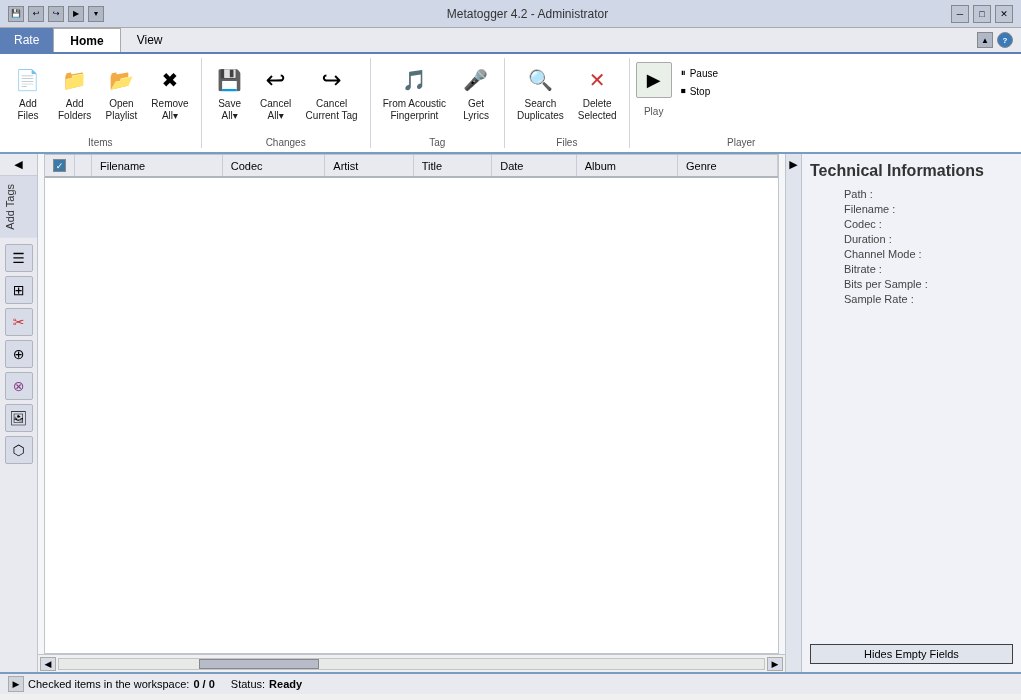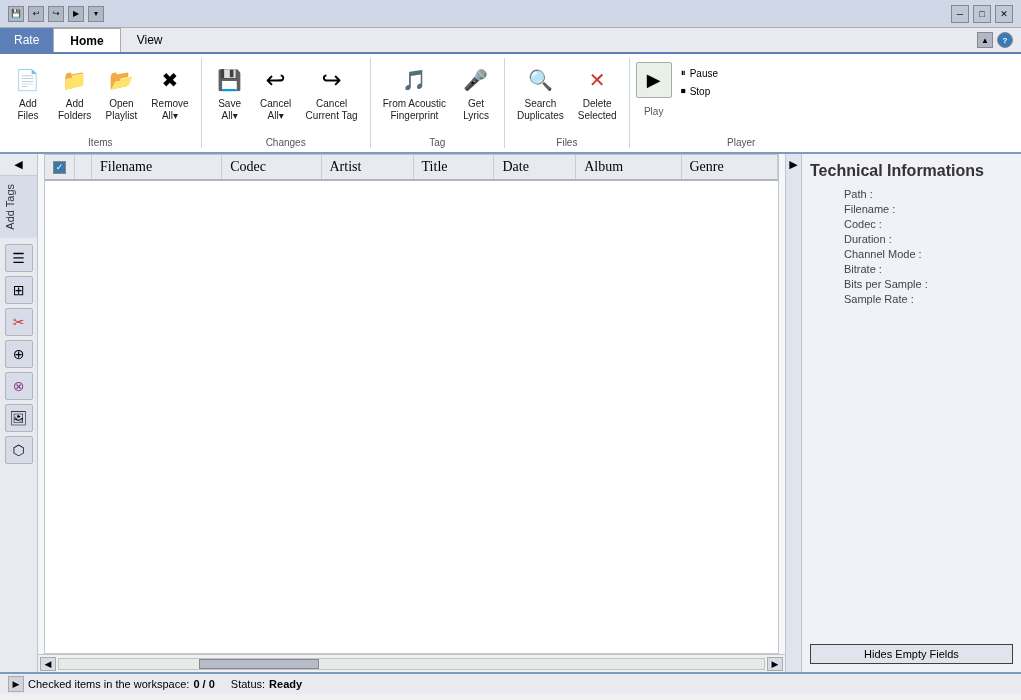--- a/index.html
+++ b/index.html
@@ -40,21 +40,21 @@
     .add-tags-vertical { writing-mode: vertical-rl; text-orientation: mixed; transform: rotate(180deg); font-size: 11px; color: #333; background: #d8dce8; padding: 8px 4px; width: 100%; text-align: center; cursor: pointer; margin-bottom: 4px; }
     .sidebar-icon-btn { width: 28px; height: 28px; background: #d8dce8; border: 1px solid #b0b4bc; margin: 2px; display: flex; align-items: center; justify-content: center; cursor: pointer; font-size: 14px; border-radius: 2px; }
 
     
     .content-area { flex: 1; display: flex; flex-direction: column; background: #f4f6f8; overflow: hidden; }
     .group-header { background: #3a7a7a; color: white; padding: 6px 10px; font-size: 11px; margin: 6px; border-radius: 2px; }
 
     
     .table-container { flex: 1; overflow: auto; margin: 0 6px; border: 1px solid #c0c4cc; background: white; }
     .data-table { width: 100%; border-collapse: collapse; }
-    .data-table th { background: #e8eaf0; border-bottom: 2px solid #b0b4bc; border-right: 1px solid #c8ccd4; padding: 4px 8px; text-align: left; font-size: 14px; font-weight: normal; white-space: nowrap; position: sticky; top: 0; font-family: Liberation Serif, serif; }
+    .data-table th { background: #e8eaf0; border-bottom: 2px solid #b0b4bc; border-right: 1px solid #c8ccd4; padding: 4px 8px; text-align: left; font-size: 11px; font-weight: normal; white-space: nowrap; position: sticky; top: 0; }
     .data-table th:first-child { width: 24px; }
     .check-header { display: flex; align-items: center; justify-content: center; }
     .checkbox { width: 13px; height: 13px; border: 1px solid #888; background: #3a7aa8; display: flex; align-items: center; justify-content: center; cursor: pointer; }
     .checkbox::after { content: '✓'; color: white; font-size: 9px; }
 
     
     .h-scroll { height: 18px; background: #f0f0f0; border-top: 1px solid #c0c4cc; display: flex; align-items: center; padding: 0 2px; }
     .scroll-arrow { width: 16px; height: 14px; background: #d8dce8; border: 1px solid #aaa; display: flex; align-items: center; justify-content: center; font-size: 9px; cursor: pointer; }
     .scroll-track { flex: 1; height: 12px; background: #e8eae8; border: 1px solid #c0c4cc; margin: 0 2px; position: relative; }
     .scroll-thumb { width: 120px; height: 10px; background: #b8bcc8; border: 1px solid #888; position: absolute; left: 140px; top: 0; cursor: pointer; }
@@ -76,20 +76,21 @@
 <body>
 
 <div class="title-bar">
   <div class="title-bar-left">
     <div class="toolbar-icon-sm">💾</div>
     <div class="toolbar-icon-sm">↩</div>
     <div class="toolbar-icon-sm">↪</div>
     <div class="toolbar-icon-sm">▶</div>
     <div class="toolbar-icon-sm">▾</div>
   </div>
+  <div class="title-bar-center">Metatogger 4.2 - Administrator</div>
   <div class="title-bar-right">
     <div class="title-btn">─</div>
     <div class="title-btn">□</div>
     <div class="title-btn">✕</div>
   </div>
 </div>
 
 <div class="menu-bar">
   <div class="file-tab">Rate</div>
   <div class="menu-tab active">Home</div>

